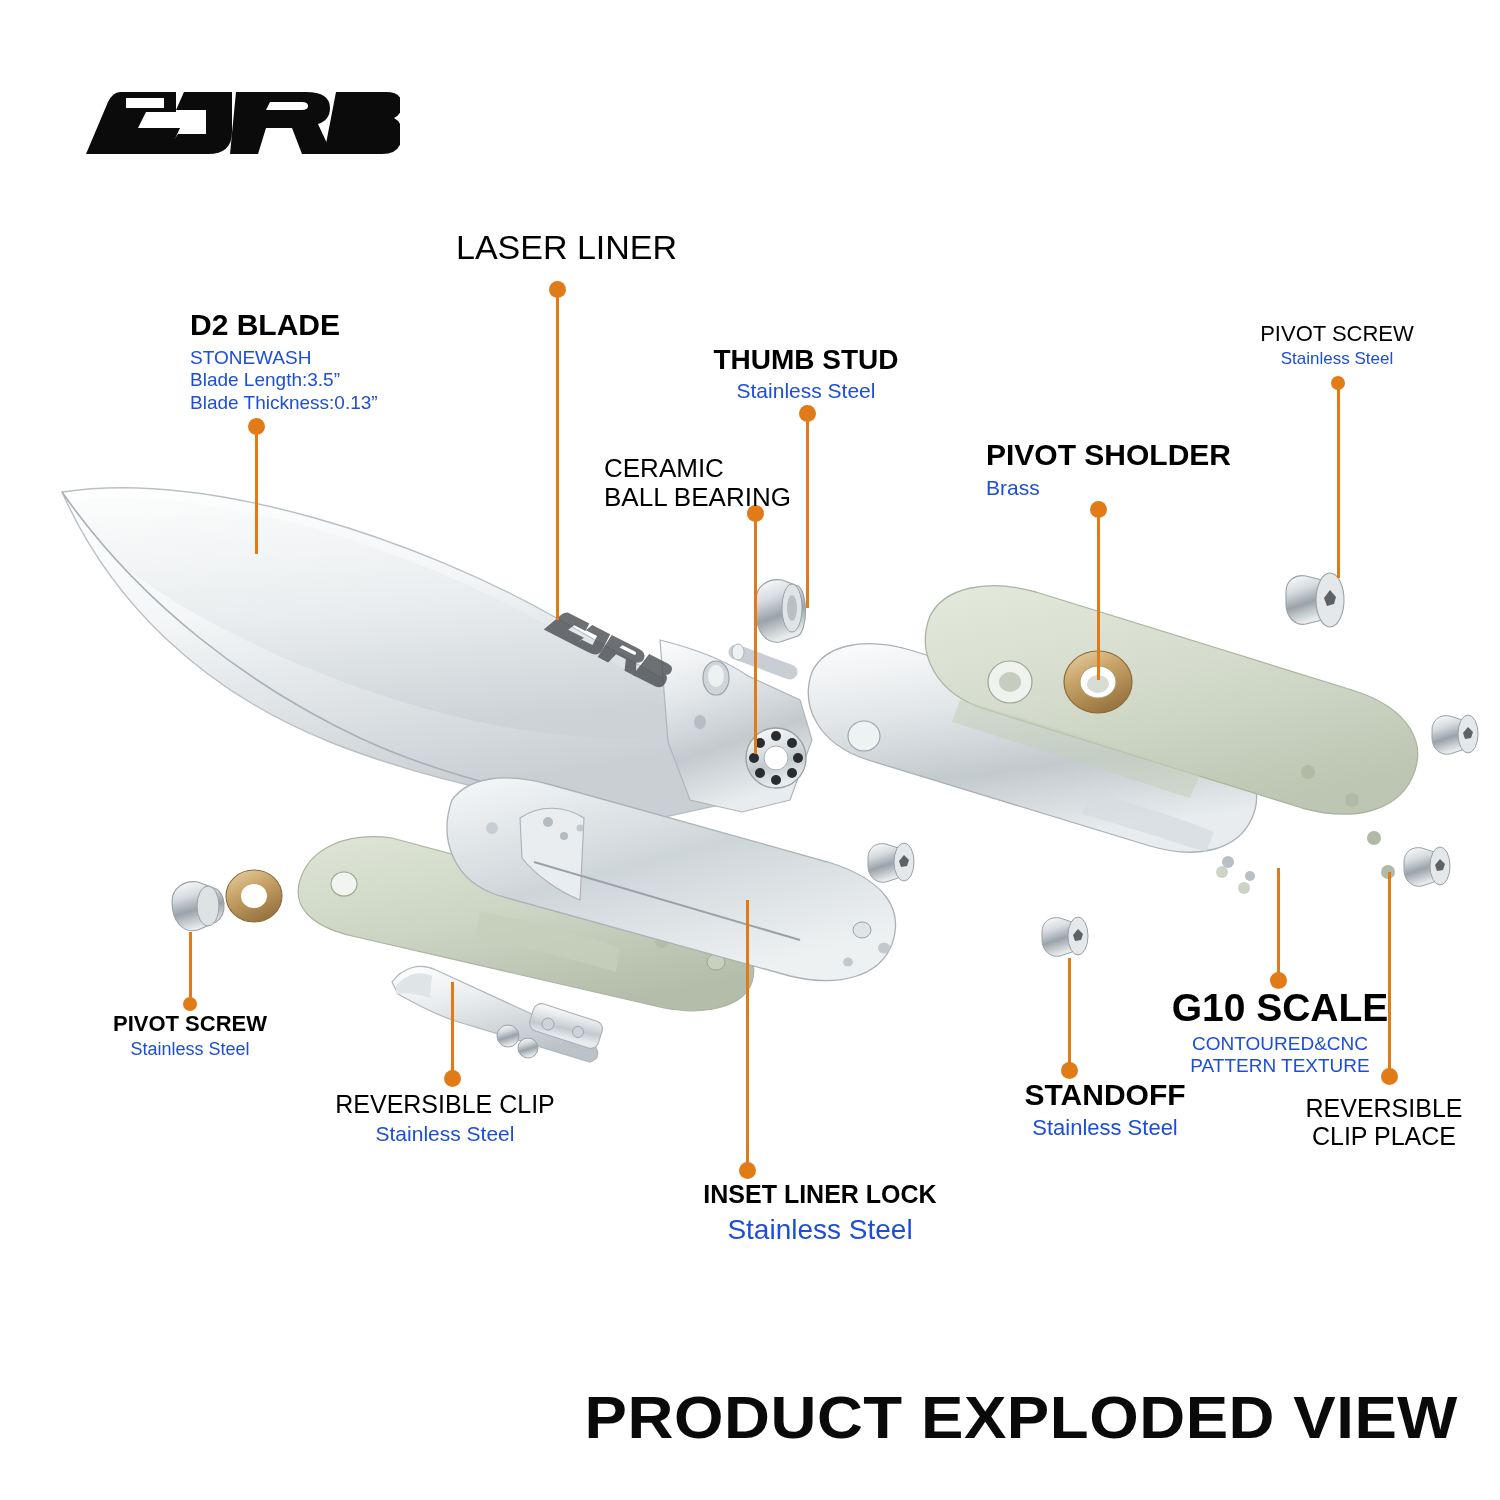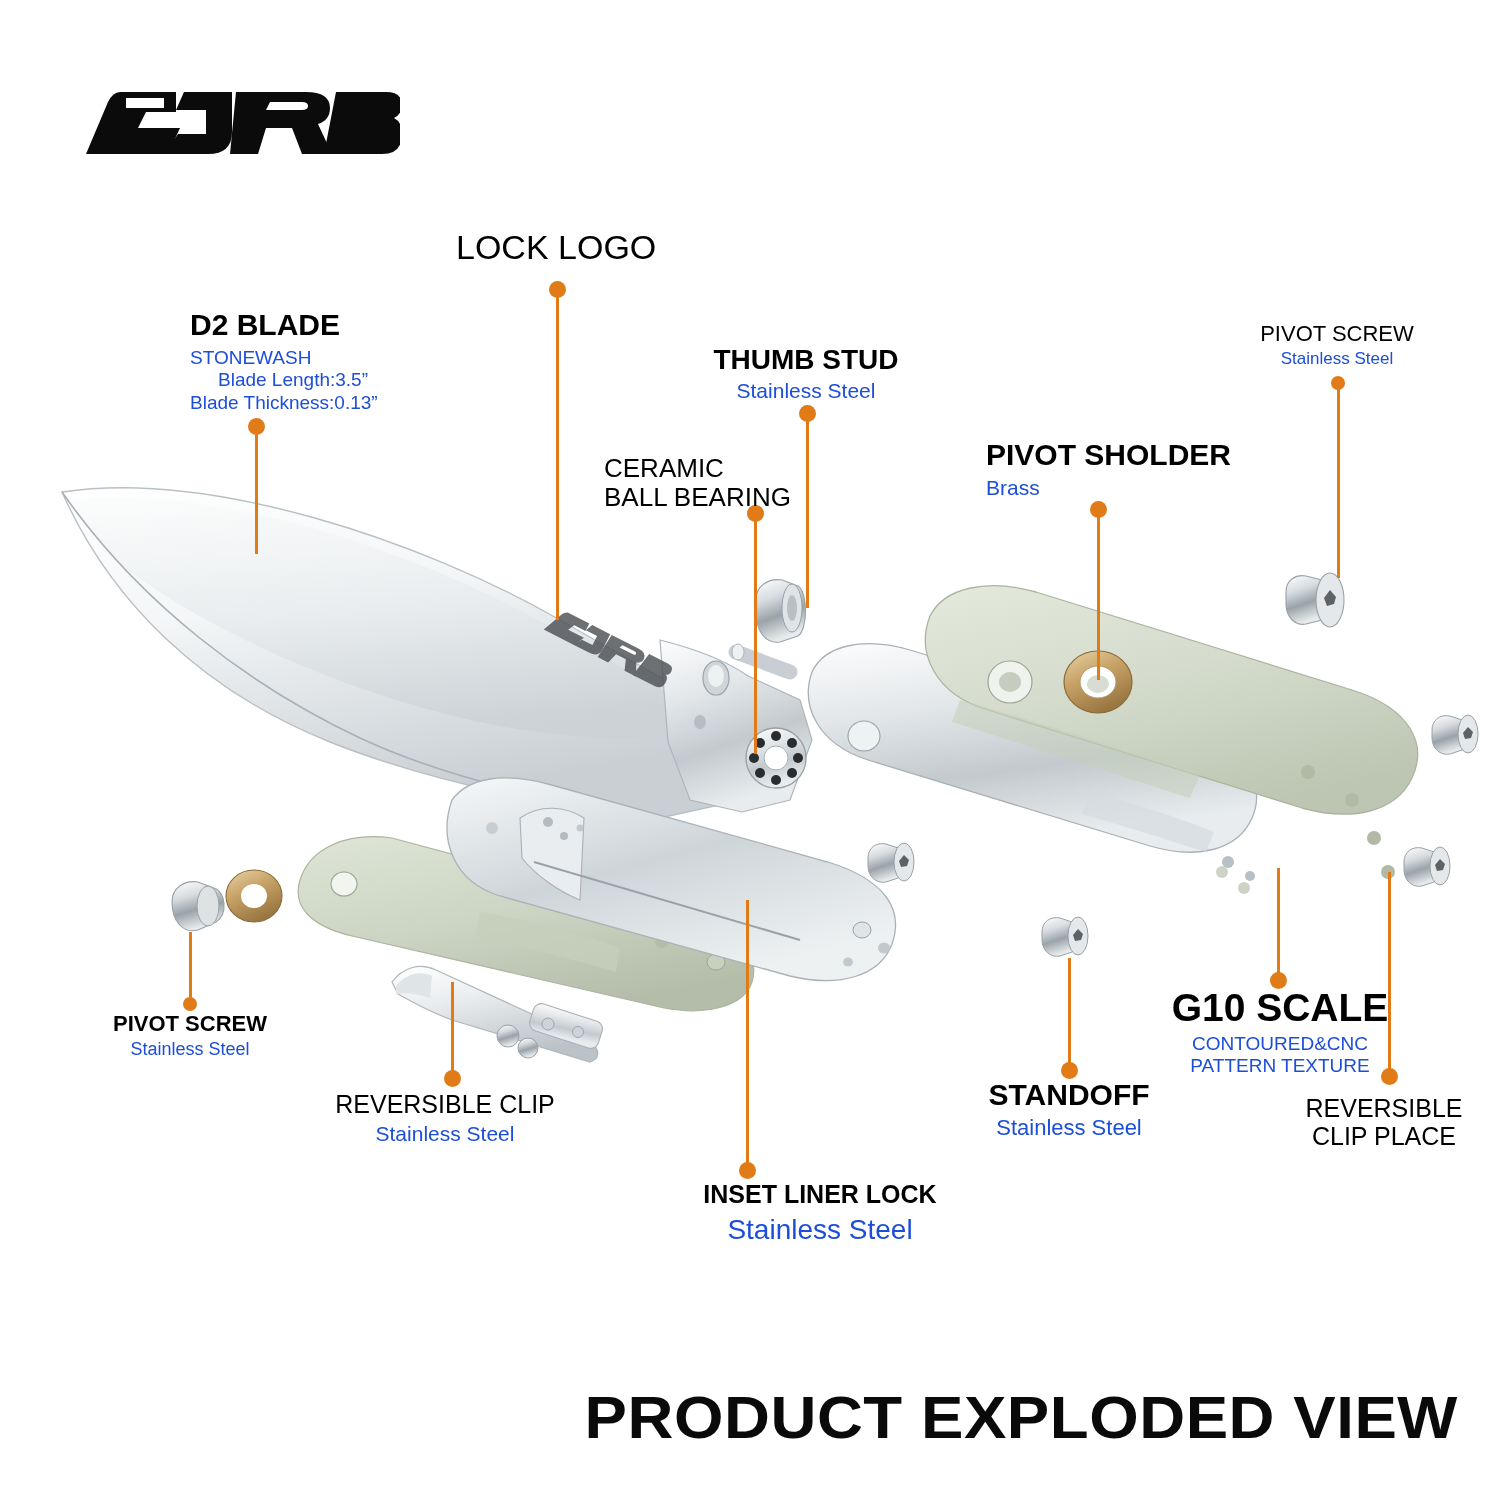--- a/index.html
+++ b/index.html
@@ -323,26 +323,26 @@
 
   <div class="lead v" style="left:1277px;top:868px;height:112px;"></div>
   <div class="dot" style="left:1270px;top:972px;"></div>
 
   <div class="lead v" style="left:1388px;top:872px;height:204px;"></div>
   <div class="dot" style="left:1381px;top:1068px;"></div>
 
   <div class="label b" style="left:190px;top:308px;">
     <div class="t" style="font-size:30px;">D2 BLADE</div>
     <div class="s" style="font-size:19px;margin-top:5px;">STONEWASH</div>
-    <div class="s" style="font-size:19px;margin-left:28px;">Blade Length:3.5”</div>
+    <div class="s" style="font-size:19px;">Blade Length:3.5”</div>
     <div class="s" style="font-size:19px;">Blade Thickness:0.13”</div>
   </div>
 
   <div class="label ctr" style="left:456px;top:228px;width:200px;">
-    <div class="t" style="font-size:34px;">LOCK LOGO</div>
+    <div class="t" style="font-size:34px;">LASER LINER</div>
   </div>
 
   <div class="label" style="left:604px;top:454px;">
     <div class="t" style="font-size:26px;">CERAMIC</div>
     <div class="t" style="font-size:26px;">BALL BEARING</div>
   </div>
 
   <div class="label b ctr" style="left:706px;top:344px;width:200px;">
     <div class="t" style="font-size:28px;">THUMB STUD</div>
     <div class="s" style="font-size:21px;margin-top:3px;">Stainless Steel</div>
@@ -366,21 +366,21 @@
   <div class="label ctr" style="left:330px;top:1090px;width:230px;">
     <div class="t" style="font-size:25px;">REVERSIBLE CLIP</div>
     <div class="s" style="font-size:21px;margin-top:3px;">Stainless Steel</div>
   </div>
 
   <div class="label b ctr" style="left:600px;top:1180px;width:440px;">
     <div class="t" style="font-size:25px;">INSET LINER LOCK</div>
     <div class="s" style="font-size:28px;margin-top:5px;">Stainless Steel</div>
   </div>
 
-  <div class="label b ctr" style="left:944px;top:1078px;width:250px;">
+  <div class="label b ctr" style="left:980px;top:1078px;width:250px;">
     <div class="t" style="font-size:30px;">STANDOFF</div>
     <div class="s" style="font-size:22px;margin-top:3px;">Stainless Steel</div>
   </div>
 
   <div class="label b ctr" style="left:1150px;top:986px;width:260px;">
     <div class="t" style="font-size:39px;">G10 SCALE</div>
     <div class="s" style="font-size:19px;margin-top:3px;">CONTOURED&amp;CNC</div>
     <div class="s" style="font-size:19px;">PATTERN TEXTURE</div>
   </div>
 

